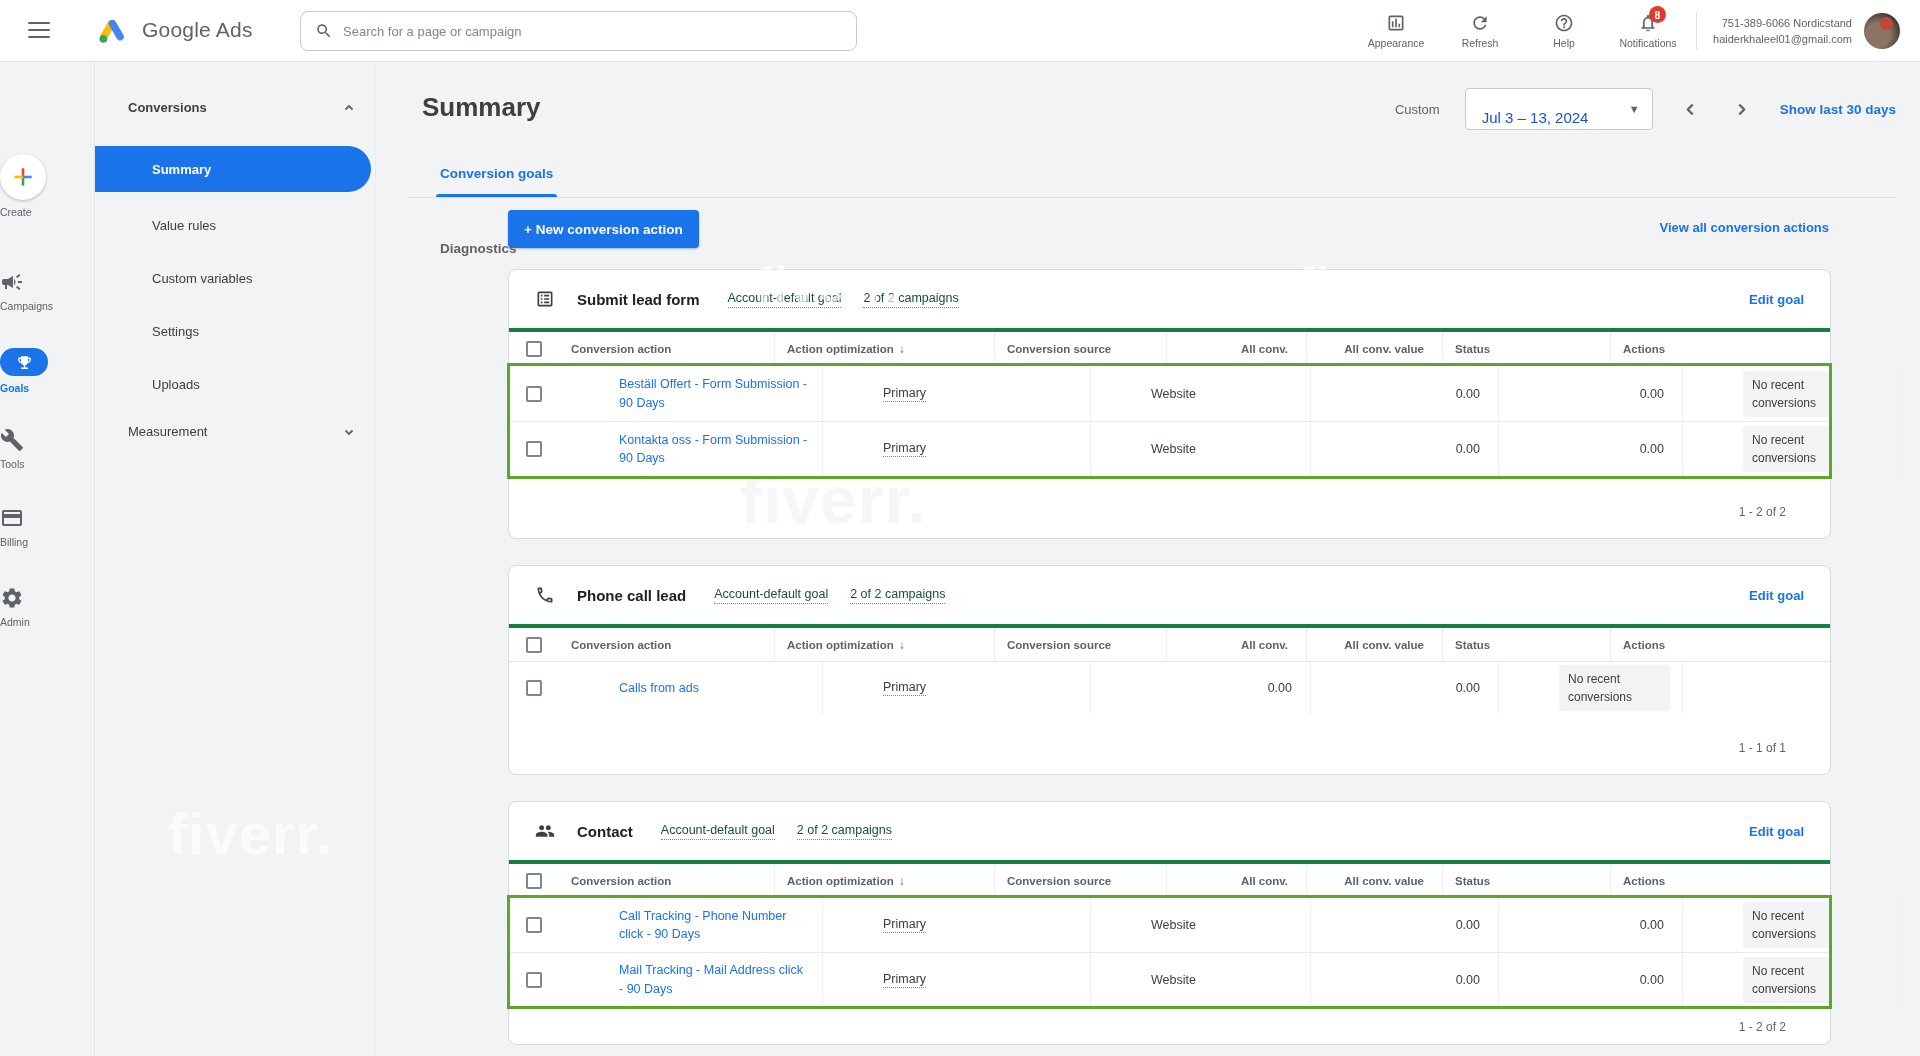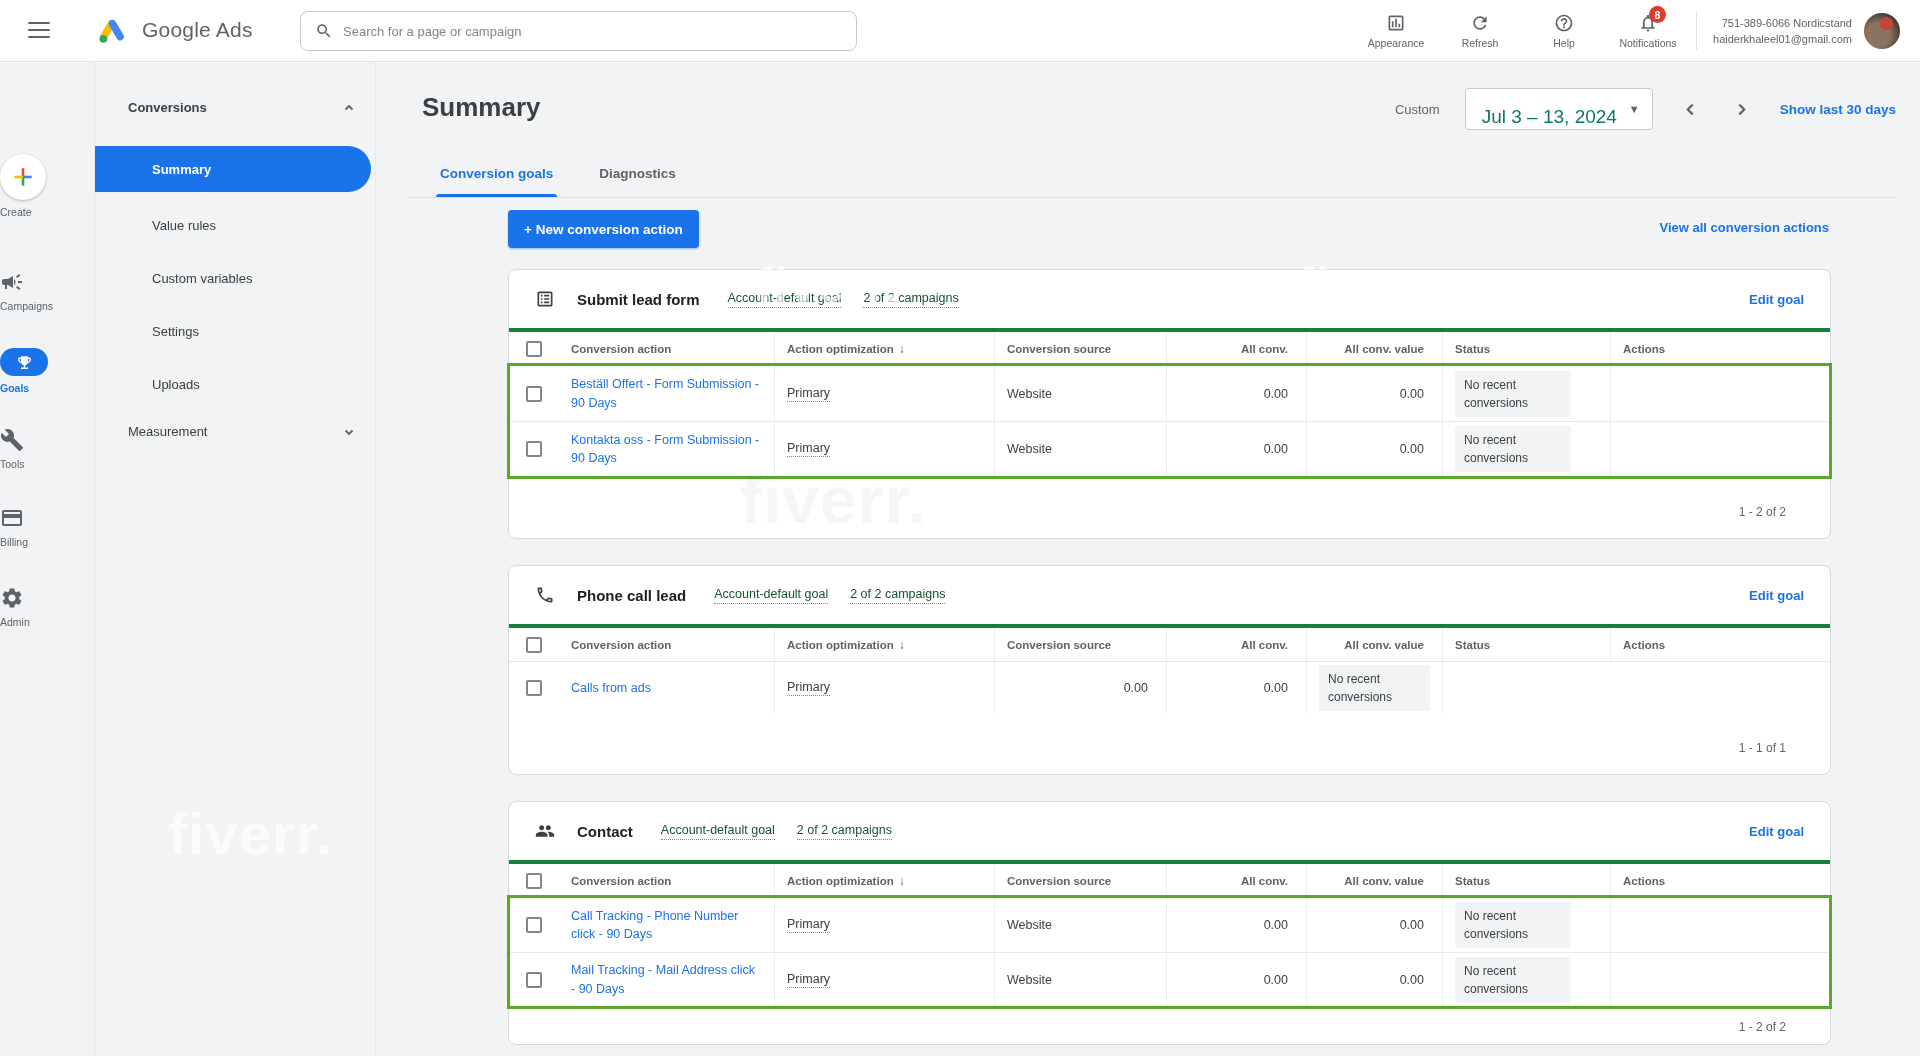--- a/index.html
+++ b/index.html
@@ -52,27 +52,27 @@
                padding-left:57px; font-size:13px; color:#3c4043; cursor:pointer; border-radius:0 15px 15px 0; }
   .side-item.selected { height:46px; background:#1a73e8; color:#fff; font-weight:bold; border-radius:0 23px 23px 0; }
 
   
   #main { position:absolute; left:376px; top:62px; right:0; bottom:0; }
   #page-title { position:absolute; left:46px; top:30px; font-size:26px; color:#3c4043; }
   #range-controls { position:absolute; top:26px; right:24px; display:flex; align-items:center; gap:25px; }
   #custom-lb { font-size:13px; color:#5f6368; }
   #datebox { width:188px; height:42px; border:1px solid #c7cacd; background:#fff; border-radius:4px;
              display:flex; align-items:center; justify-content:space-between; padding:0 12px 0 16px; cursor:pointer; }
-  #datebox .date-text { font-size:19px; color:#0f766e;margin-top:16px; }
+  #datebox .date-text { font-size:15px; color:#1d4ed8;margin-top:16px; }
   #datebox .caret { font-size:11px; color:#5f6368; }
   .nav-arrow { width:26px; height:26px; display:flex; align-items:center; justify-content:center; cursor:pointer; }
   .nav-arrow svg { width:13px; height:13px; stroke:#5f6368; fill:none; stroke-width:2; }
   #show-last { font-size:13.5px; color:#1a73e8; font-weight:bold; cursor:pointer; }
 
-  #tabs { position:absolute; left:60px; top:98px; display:flex; gap:38px; z-index:2; }
+  #tabs { position:absolute; left:60px; top:98px; display:flex; gap:38px; z-index:2;flex-direction:column; }
   .tab { position:relative; height:37px; font-size:13.5px; font-weight:bold; color:#5f6368; cursor:pointer; padding:6px 4px 0; }
   .tab.active { color:#1a73e8; }
   .tab.active .ind { position:absolute; left:0; right:0; bottom:0; height:3px; background:#1a73e8; border-radius:3px 3px 0 0; }
   #tabline { position:absolute; left:32px; right:24px; top:135px; height:1px; background:#dcdfe2; }
 
   #new-action-btn { position:absolute; left:132px; top:148px; height:38px; padding:0 16px; background:#1a73e8; color:#fff;
                     font-size:13.5px; font-weight:bold; border:none; border-radius:4px; cursor:pointer;
                     font-family:"Liberation Sans", sans-serif; box-shadow:0 1px 2px rgba(26,115,232,.45); }
   #view-all { position:absolute; right:91px; top:158px; font-size:13px; font-weight:bold; color:#1a73e8; cursor:pointer; }
 
@@ -80,21 +80,21 @@
   .card { position:absolute; left:132px; width:1323px; background:#fff; border:1px solid #d7dadd; border-radius:8px;
           display:flex; flex-direction:column; overflow:visible; z-index:1; }
   .card-head { height:58px; display:flex; align-items:center; padding:0 26px; gap:22px;text-align:center; }
   .card-head svg { width:20px; height:20px; fill:#3c4043; flex:none; }
   .gtitle { font-size:15px; font-weight:bold; color:#202124; margin-right:6px; }
   .gmeta { font-size:12.5px; color:#14532d; border-bottom:1px dotted #80868b; padding-bottom:2px; cursor:pointer; }
   .edit { margin-left:auto; font-size:13px; font-weight:bold; color:#1a73e8; cursor:pointer; }
 
   .thead, .trow { display:grid; grid-template-columns:50px 216px 220px 172px 140px 136px 168px 1fr; }
   .thead { height:38px; border-top:4px solid #15803d; border-bottom:1px solid #e3e5e8; }
-  .trow  { height:55px; }
+  .trow  { height:55px;gap:48px; }
   .trow + .trow { border-top:1px solid #e8eaec; }
   .card--phone .trow { height:52px; }
   .card--contact .trow { height:54px; }
   .c { padding:0 12px; display:flex; align-items:center; border-right:1px solid #eceef0; min-width:0; }
   .c-cb { justify-content:center; border-right:none; padding:0; }
   .c-act, .c:last-child { border-right:none; }
   .th { font-size:11.5px; font-weight:bold; color:#5f6368; gap:5px; cursor:pointer; }
   .c-num { justify-content:flex-end; padding-right:18px; }
   .th.c-num { padding-right:18px; }
   .sort { font-size:12px; color:#5f6368; }

